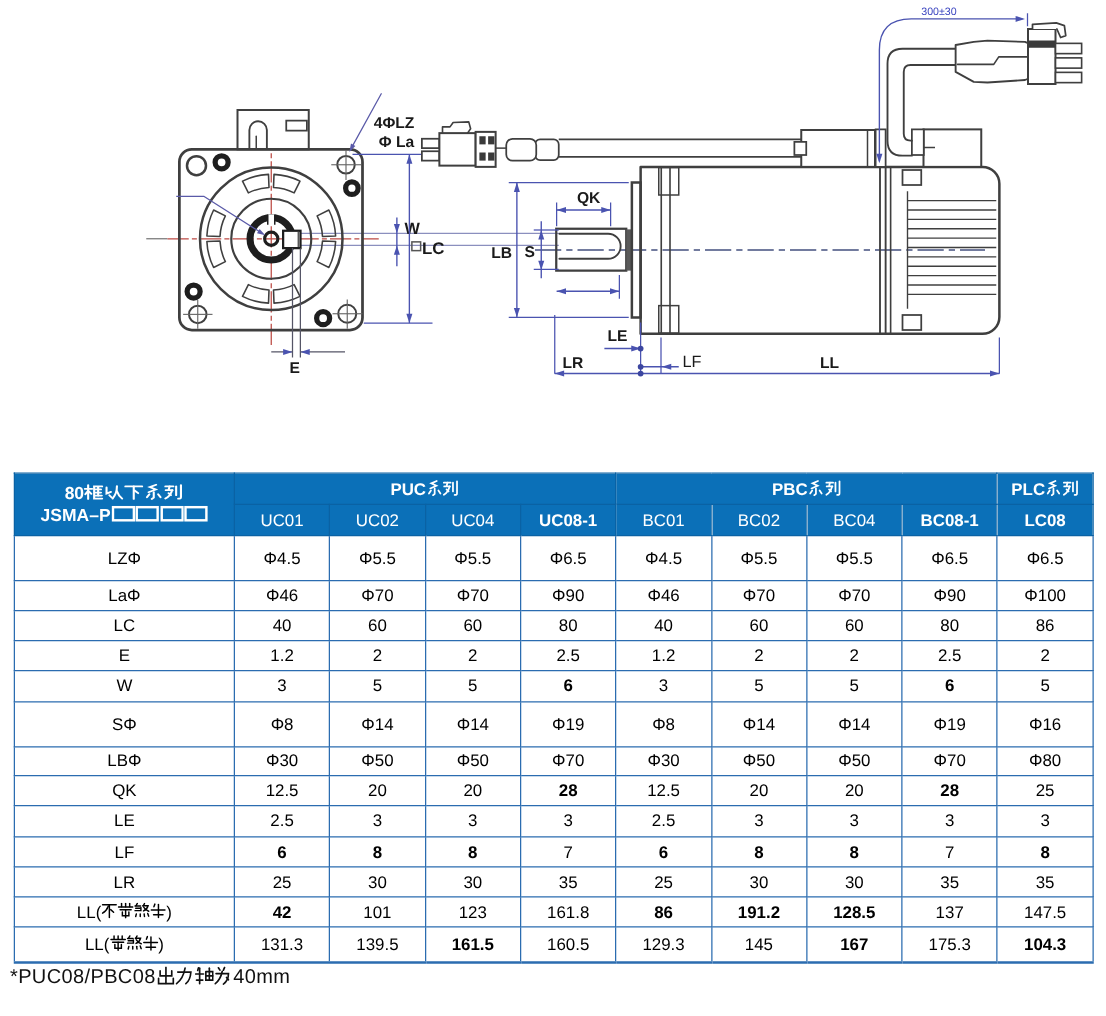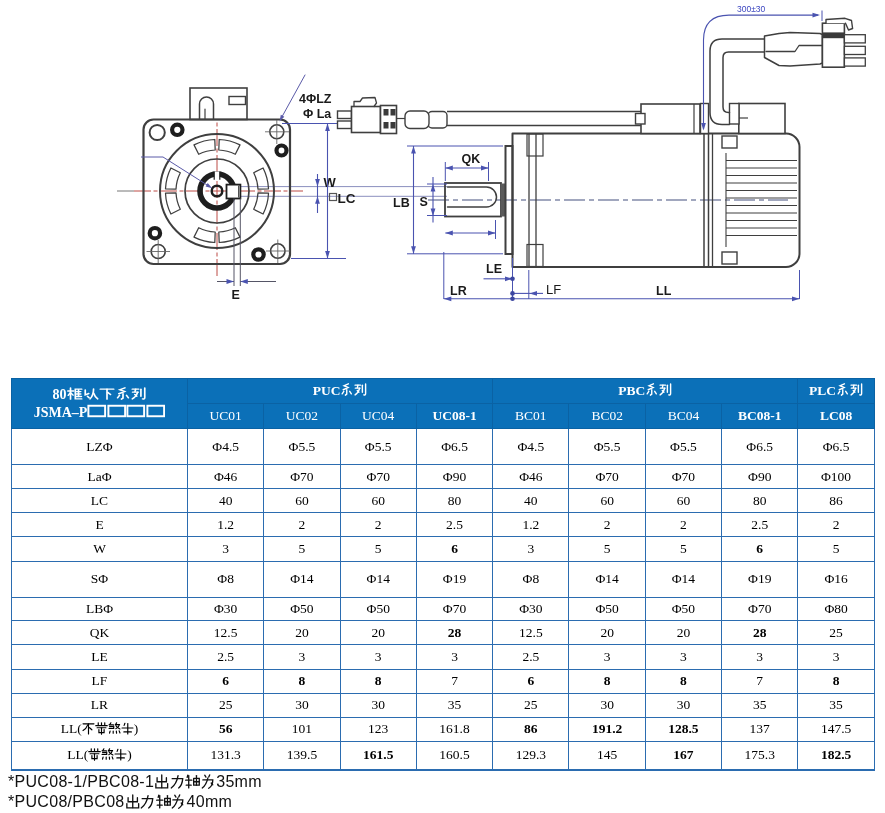--- a/index.html
+++ b/index.html
@@ -1,18 +1,18 @@
 <!DOCTYPE html>
 <html><head>
 <meta charset="utf-8">
 <style>
 html,body{margin:0;padding:0;}
 body{width:885px;height:813px;background:#fff;font-family:"Liberation Sans",sans-serif;position:relative;overflow:hidden;}
 #draw{position:absolute;left:0;top:0;}
-table{position:absolute;left:11px;top:378px;width:863px;border-collapse:collapse;table-layout:fixed;font-family:Liberation Serif, serif;}
+table{position:absolute;left:11px;top:378px;width:863px;border-collapse:collapse;table-layout:fixed;}
 td,th{padding:0;text-align:center;vertical-align:middle;font-size:13.5px;color:#000;border:1px solid #2b6cb0;overflow:hidden;white-space:nowrap;}
 thead th{background:#0b70b8;color:#fff;border:1px solid #0a62a4;font-weight:bold;}
 thead .mdl{font-weight:normal;}
 thead .mdlb{font-weight:bold;}
 tbody td{background:#fff;} tbody tr:last-child td{border-bottom:2.5px solid #2b6cb0;}
 .b{font-weight:bold;}
 .zh{display:inline-block;vertical-align:-1.5px;}
 .zh svg{display:block;}
 #fn{position:absolute;left:8px;top:772px;font-size:16px;color:#111;line-height:20.2px;white-space:nowrap;letter-spacing:0.3px;}
 #fn .zh{vertical-align:-2px;}
@@ -493,21 +493,21 @@
 <tr style="height:24.3px">
         <td>LL(<span class="zh"><svg width="13" height="13" viewBox="0 0 100 100">
               <use href="#g-bu" stroke-width="9.0"></use>
             </svg></span><span class="zh"><svg width="13" height="13" viewBox="0 0 100 100">
               <use href="#g-dai" stroke-width="9.0"></use>
             </svg></span><span class="zh"><svg width="13" height="13" viewBox="0 0 100 100">
               <use href="#g-sha" stroke-width="9.0"></use>
             </svg></span><span class="zh"><svg width="13" height="13" viewBox="0 0 100 100">
               <use href="#g-che" stroke-width="9.0"></use>
             </svg></span>)</td>
-        <td class="b">56</td>
+        <td class="b">42</td>
         <td>101</td>
         <td>123</td>
         <td>161.8</td>
         <td class="b">86</td>
         <td class="b">191.2</td>
         <td class="b">128.5</td>
         <td>137</td>
         <td>147.5</td>
       </tr>
 <tr style="height:28.0px">
@@ -519,34 +519,25 @@
               <use href="#g-che" stroke-width="9.0"></use>
             </svg></span>)</td>
         <td>131.3</td>
         <td>139.5</td>
         <td class="b">161.5</td>
         <td>160.5</td>
         <td>129.3</td>
         <td>145</td>
         <td class="b">167</td>
         <td>175.3</td>
-        <td class="b">182.5</td>
+        <td class="b">104.3</td>
       </tr>
 </tbody>
 </table>
 <div id="fn">
-<div id="fn1">*PUC08-1/PBC08-1<span class="zh"><svg width="15.5" height="15.5" viewBox="0 0 100 100">
-          <use href="#g-chu" stroke-width="8.6"></use>
-        </svg></span><span class="zh"><svg width="15.5" height="15.5" viewBox="0 0 100 100">
-          <use href="#g-li" stroke-width="8.6"></use>
-        </svg></span><span class="zh"><svg width="15.5" height="15.5" viewBox="0 0 100 100">
-          <use href="#g-zhou" stroke-width="8.6"></use>
-        </svg></span><span class="zh"><svg width="15.5" height="15.5" viewBox="0 0 100 100">
-          <use href="#g-wei" stroke-width="8.6"></use>
-        </svg></span>35mm</div>
 <div id="fn2">*PUC08/PBC08<span class="zh"><svg width="15.5" height="15.5" viewBox="0 0 100 100">
           <use href="#g-chu" stroke-width="8.6"></use>
         </svg></span><span class="zh"><svg width="15.5" height="15.5" viewBox="0 0 100 100">
           <use href="#g-li" stroke-width="8.6"></use>
         </svg></span><span class="zh"><svg width="15.5" height="15.5" viewBox="0 0 100 100">
           <use href="#g-zhou" stroke-width="8.6"></use>
         </svg></span><span class="zh"><svg width="15.5" height="15.5" viewBox="0 0 100 100">
           <use href="#g-wei" stroke-width="8.6"></use>
         </svg></span>40mm</div>
 </div>

